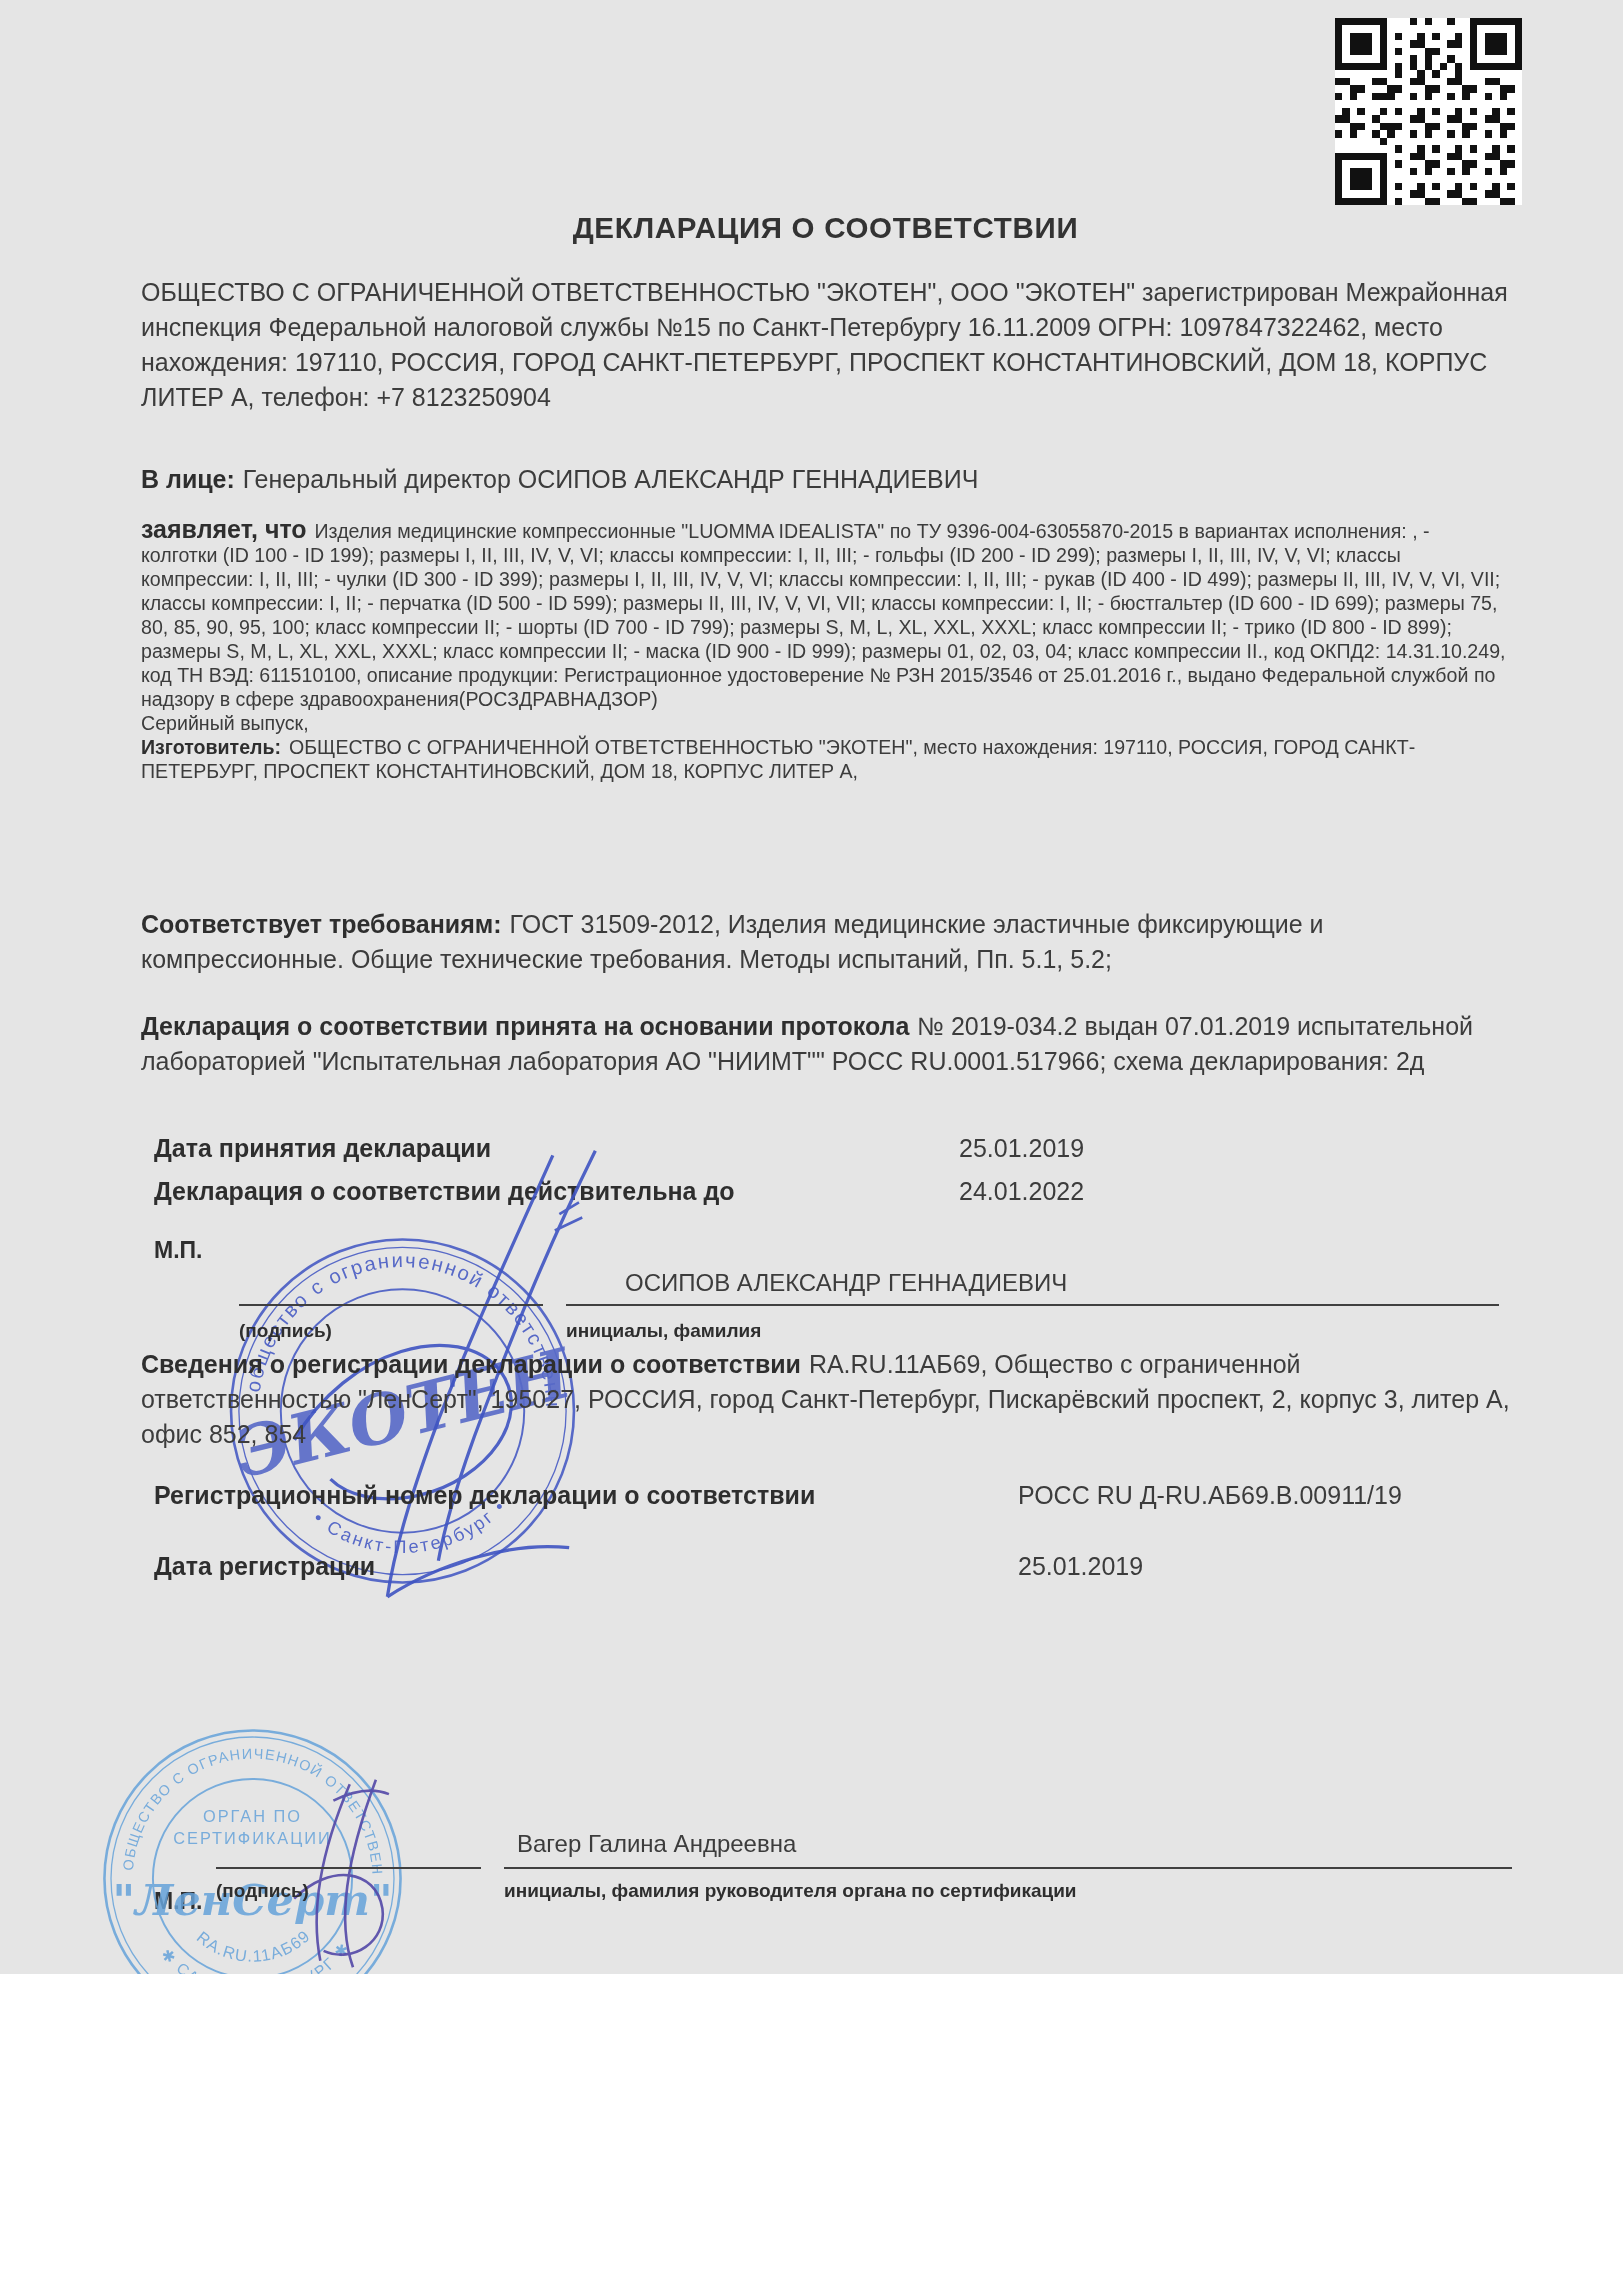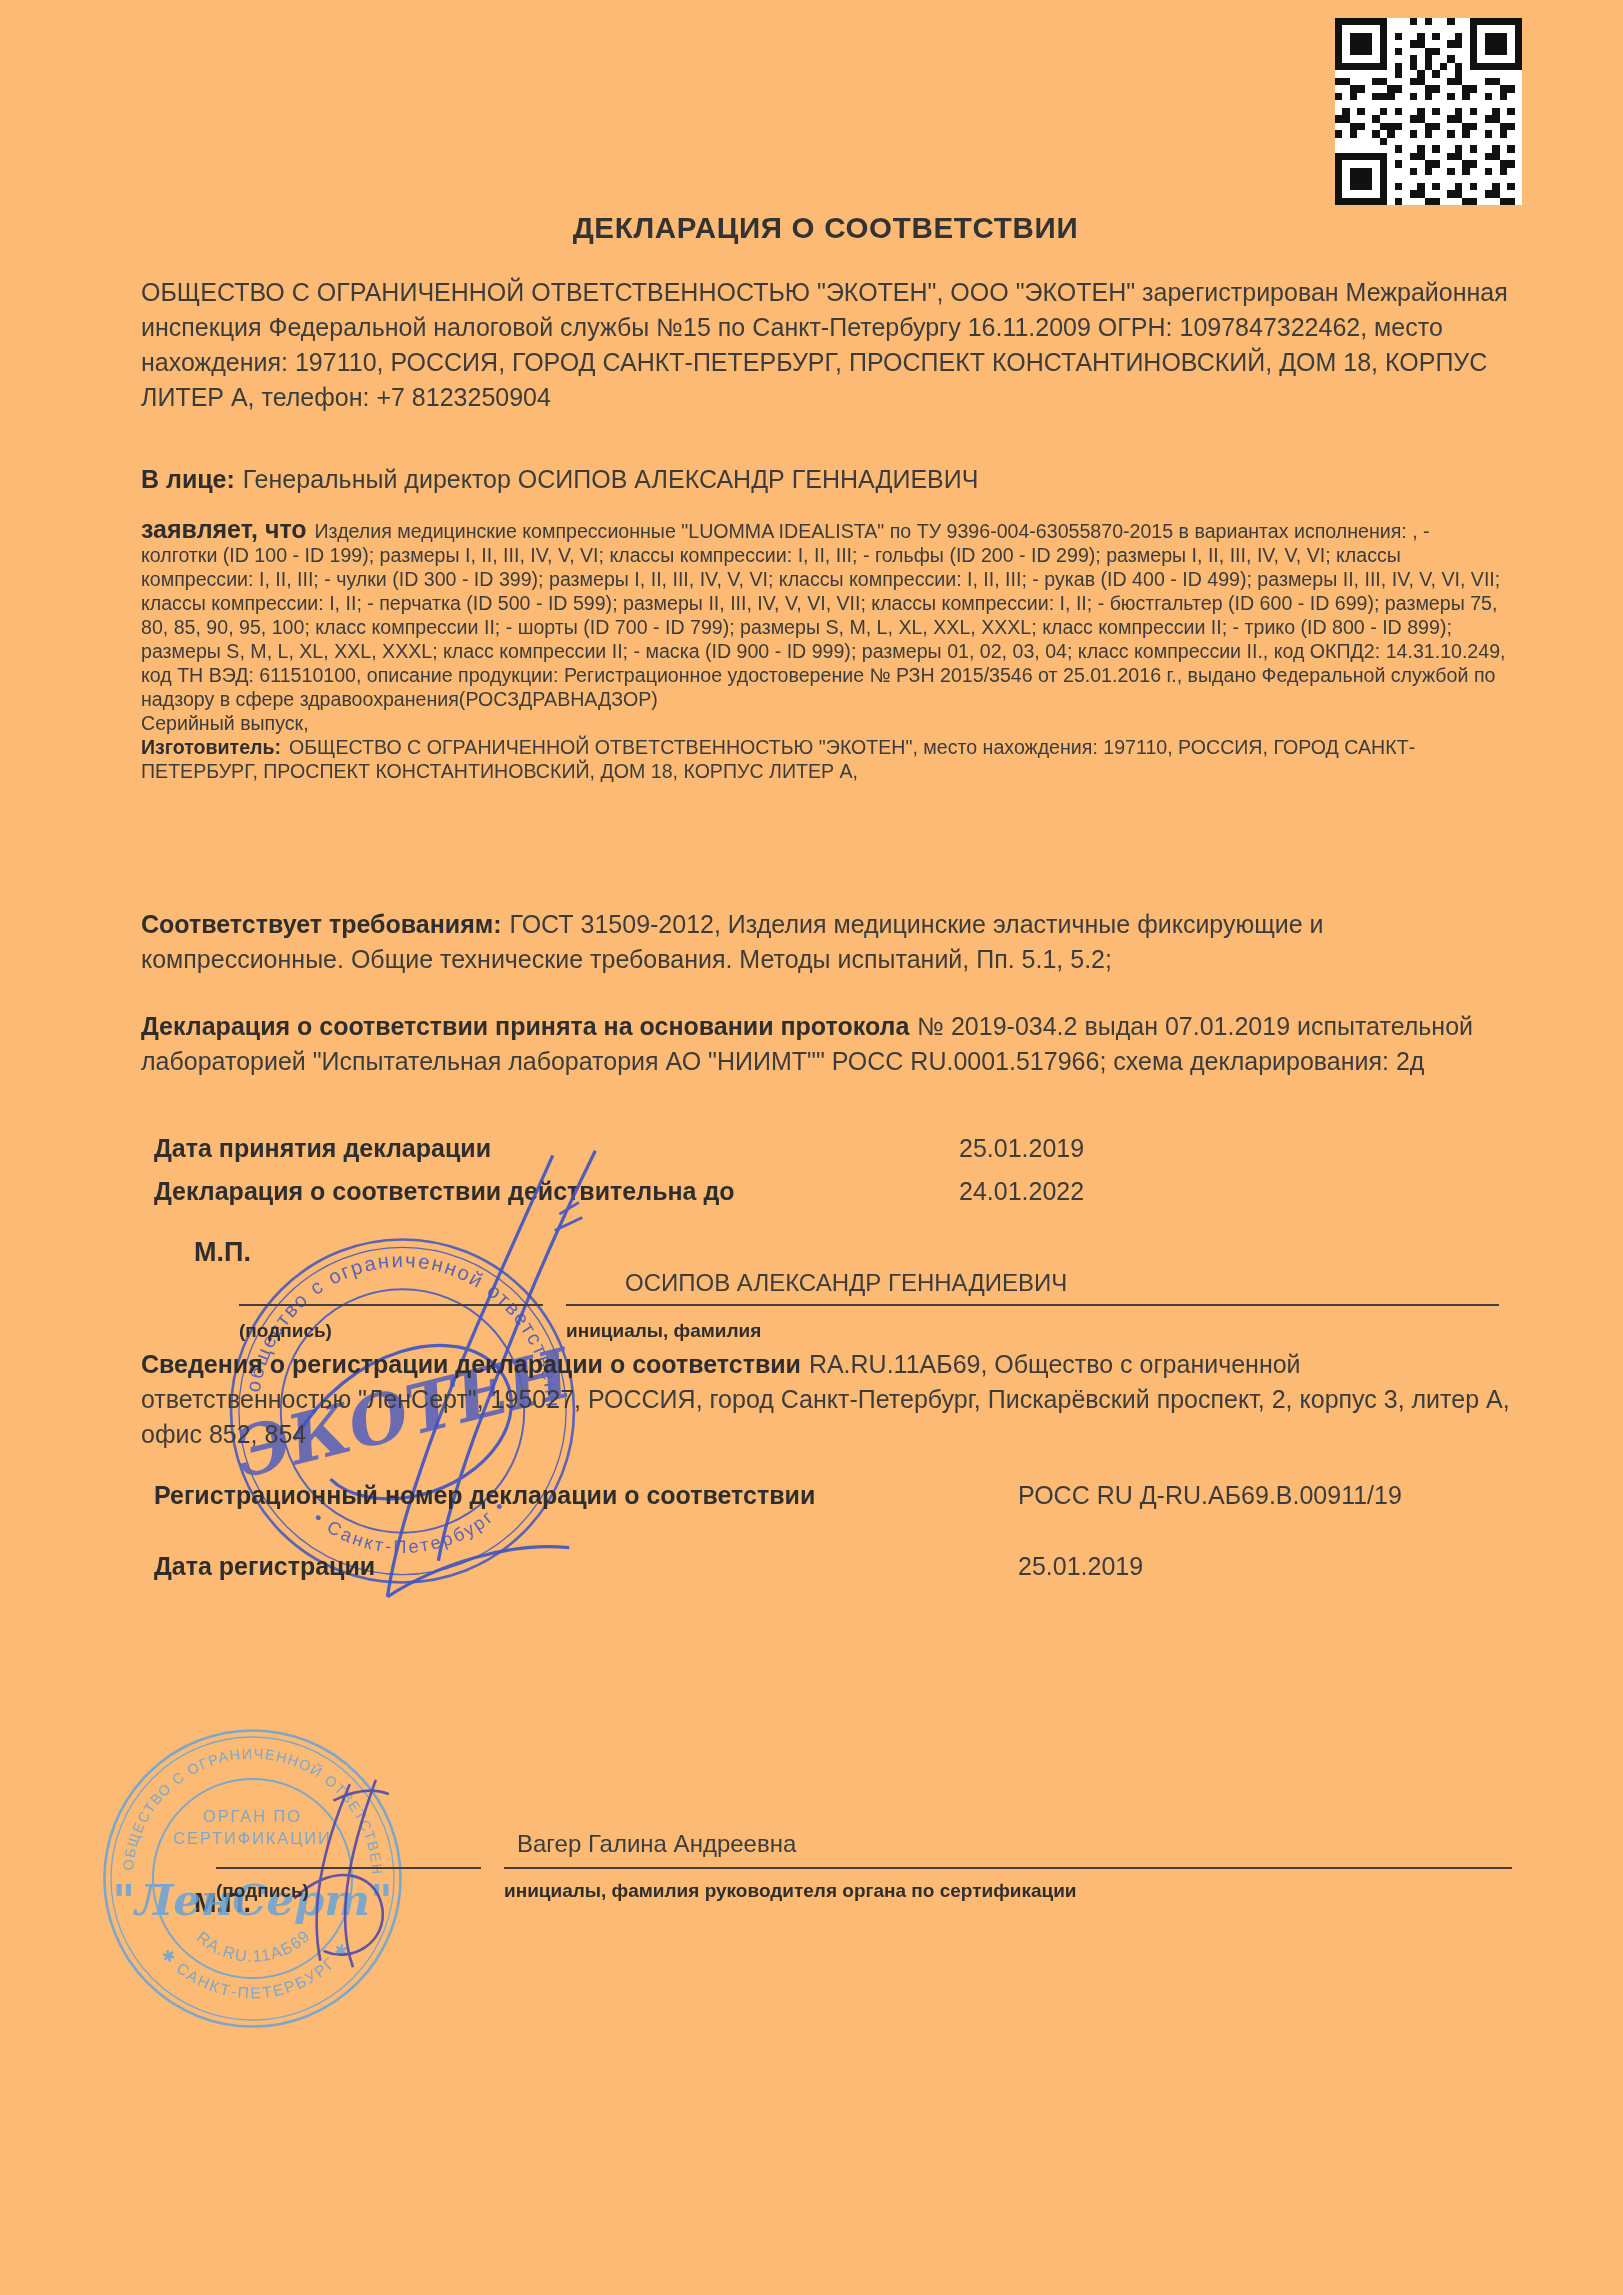--- a/index.html
+++ b/index.html
@@ -1,34 +1,34 @@
 <!DOCTYPE html>
 <html style="font-size:10.5px"><head>
 <meta charset="utf-8">
 <style>
   html,body{margin:0;padding:0;background:#ffffff;}
-  .page{position:relative;width:1624px;height:2295px;background:#fdba74;overflow:hidden;
+  .page{position:relative;width:1624px;height:1974px;background:#e5e5e5;overflow:hidden;
         font-family:"Liberation Sans", sans-serif;color:#3c3c3c;}
   .abs{position:absolute;}
   .block{position:absolute;left:141px;width:1369px;}
   .lg{font-size:25px;line-height:35px;}
   .sm{font-size:19.6px;line-height:24px;}
   .bd{font-weight:bold;color:#2e2e2e;}
   .title{position:absolute;top:211px;left:141px;width:1369px;text-align:center;
          font-size:29.5px;font-weight:bold;color:#333;letter-spacing:0.7px;}
   p{margin:0;}
   .lbl-gap{margin-right:7.9px;}
   .daterow{position:relative;height:43px;}
   .daterow .val{position:absolute;left:805px;top:0;font-weight:normal;color:#3c3c3c;}
   .regrow{position:relative;min-height:43px;}
   .regrow .val{position:absolute;left:864px;top:0;font-weight:normal;color:#3c3c3c;}
   .sigline{position:absolute;height:0;border-top:2.6px solid #404040;}
   .cap{position:absolute;font-size:19px;font-weight:bold;color:#2e2e2e;}
   .name-lg{position:absolute;font-size:24px;color:#3c3c3c;}
-  .mp{position:absolute;font-size:27px;font-weight:bold;color:#2e2e2e;margin-left:40px;}
+  .mp{position:absolute;font-size:23px;font-weight:bold;color:#2e2e2e;}
   svg{display:block;}
   .stamp{opacity:.85;}
 </style>
 </head>
 <body>
 
 <div class="page">
 
   <div class="abs" style="left:1335px;top:18.3px;width:187px;height:187px;">
     <svg id="qr" width="187" height="187" viewBox="0 0 25 25" shape-rendering="crispEdges">

